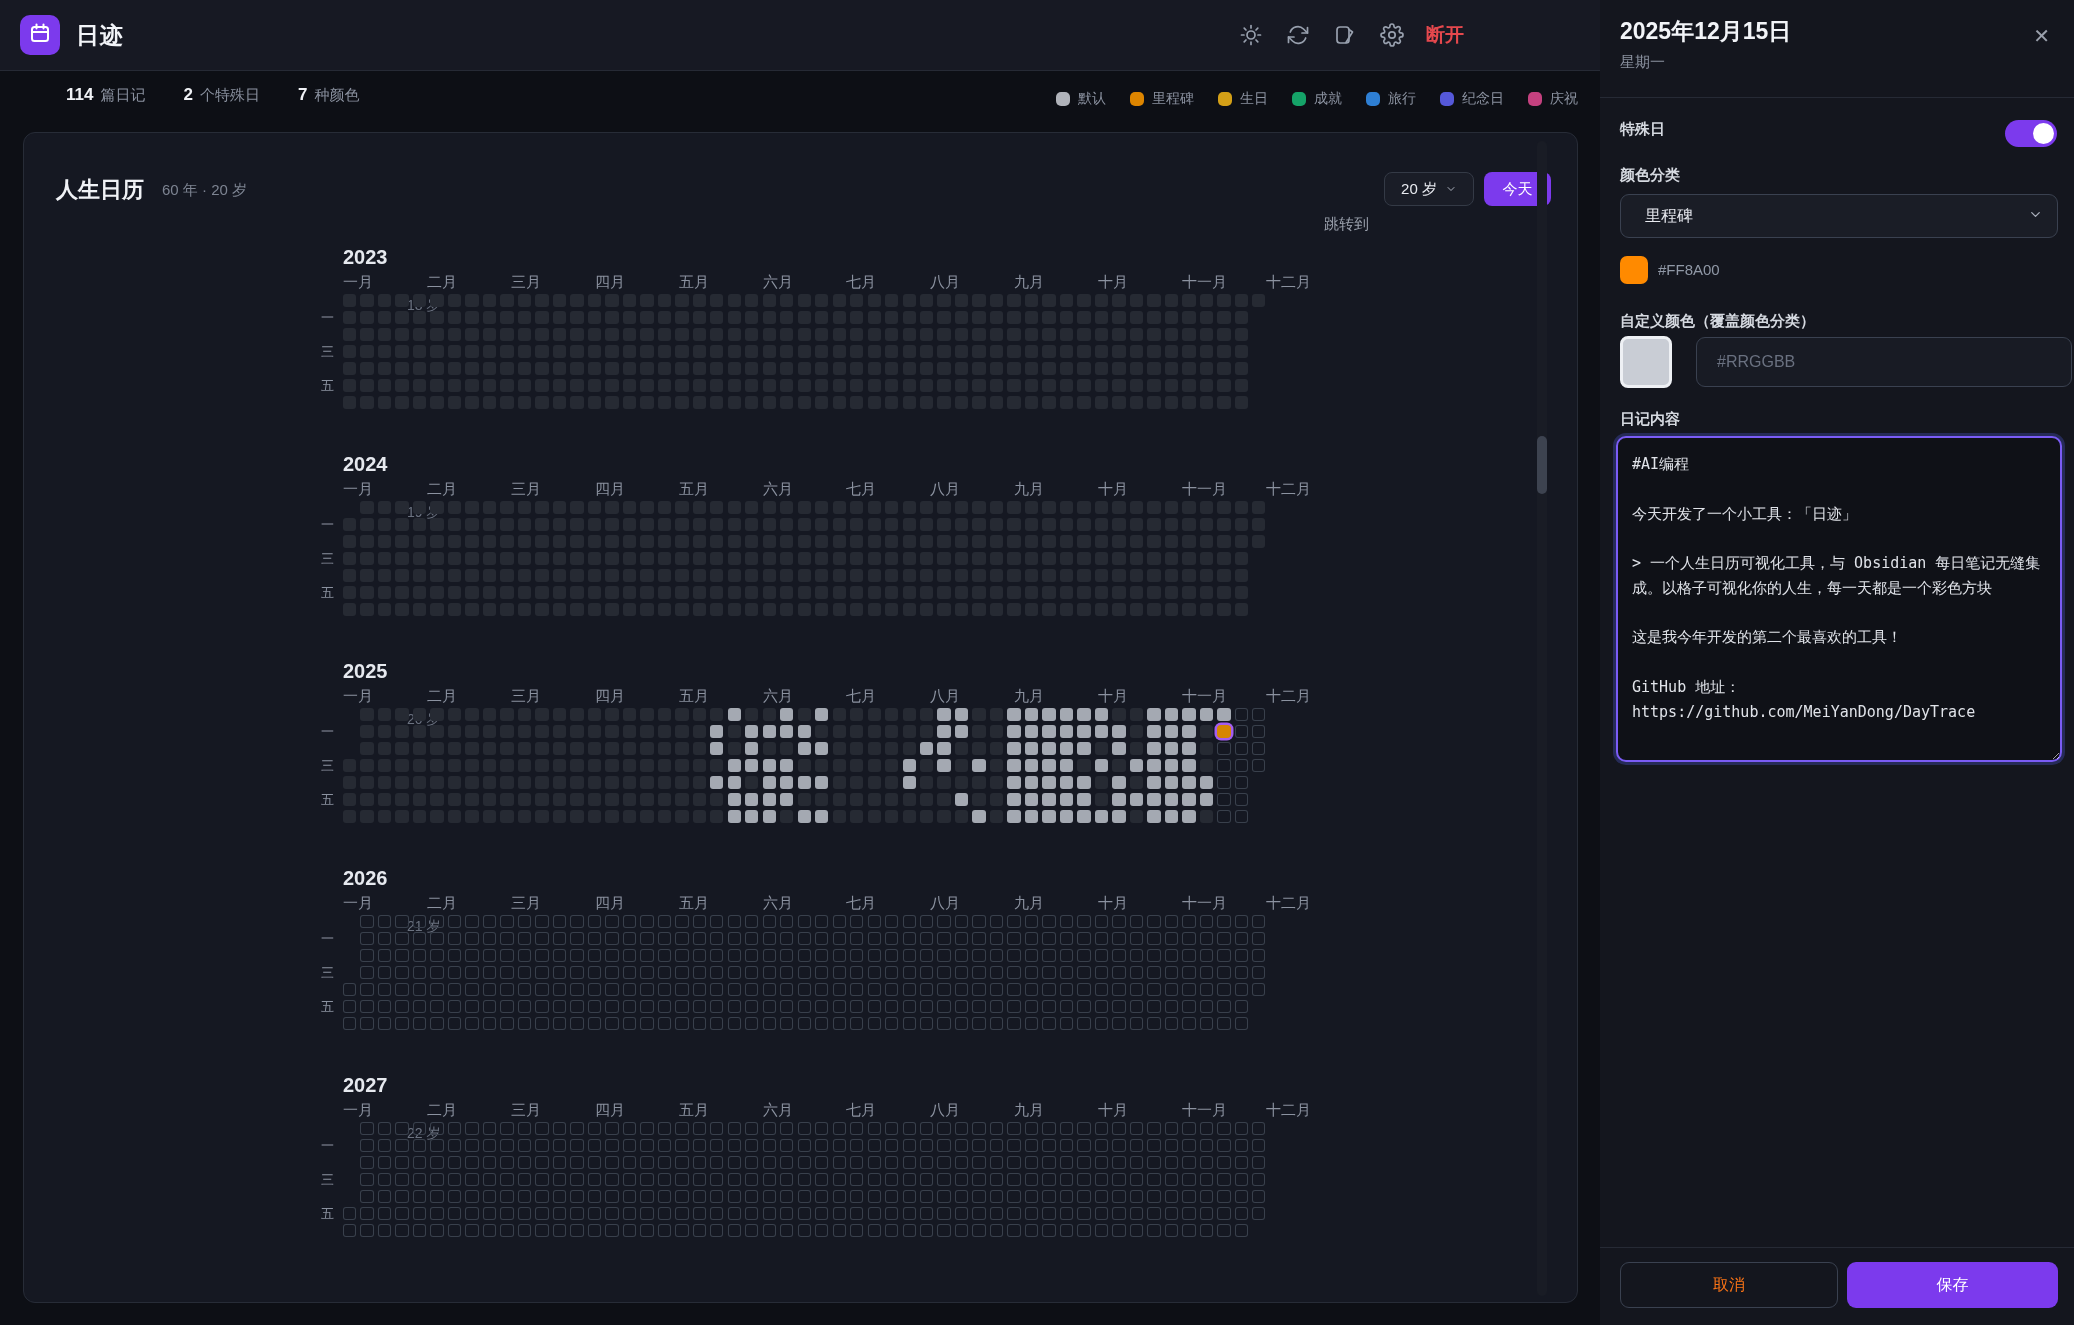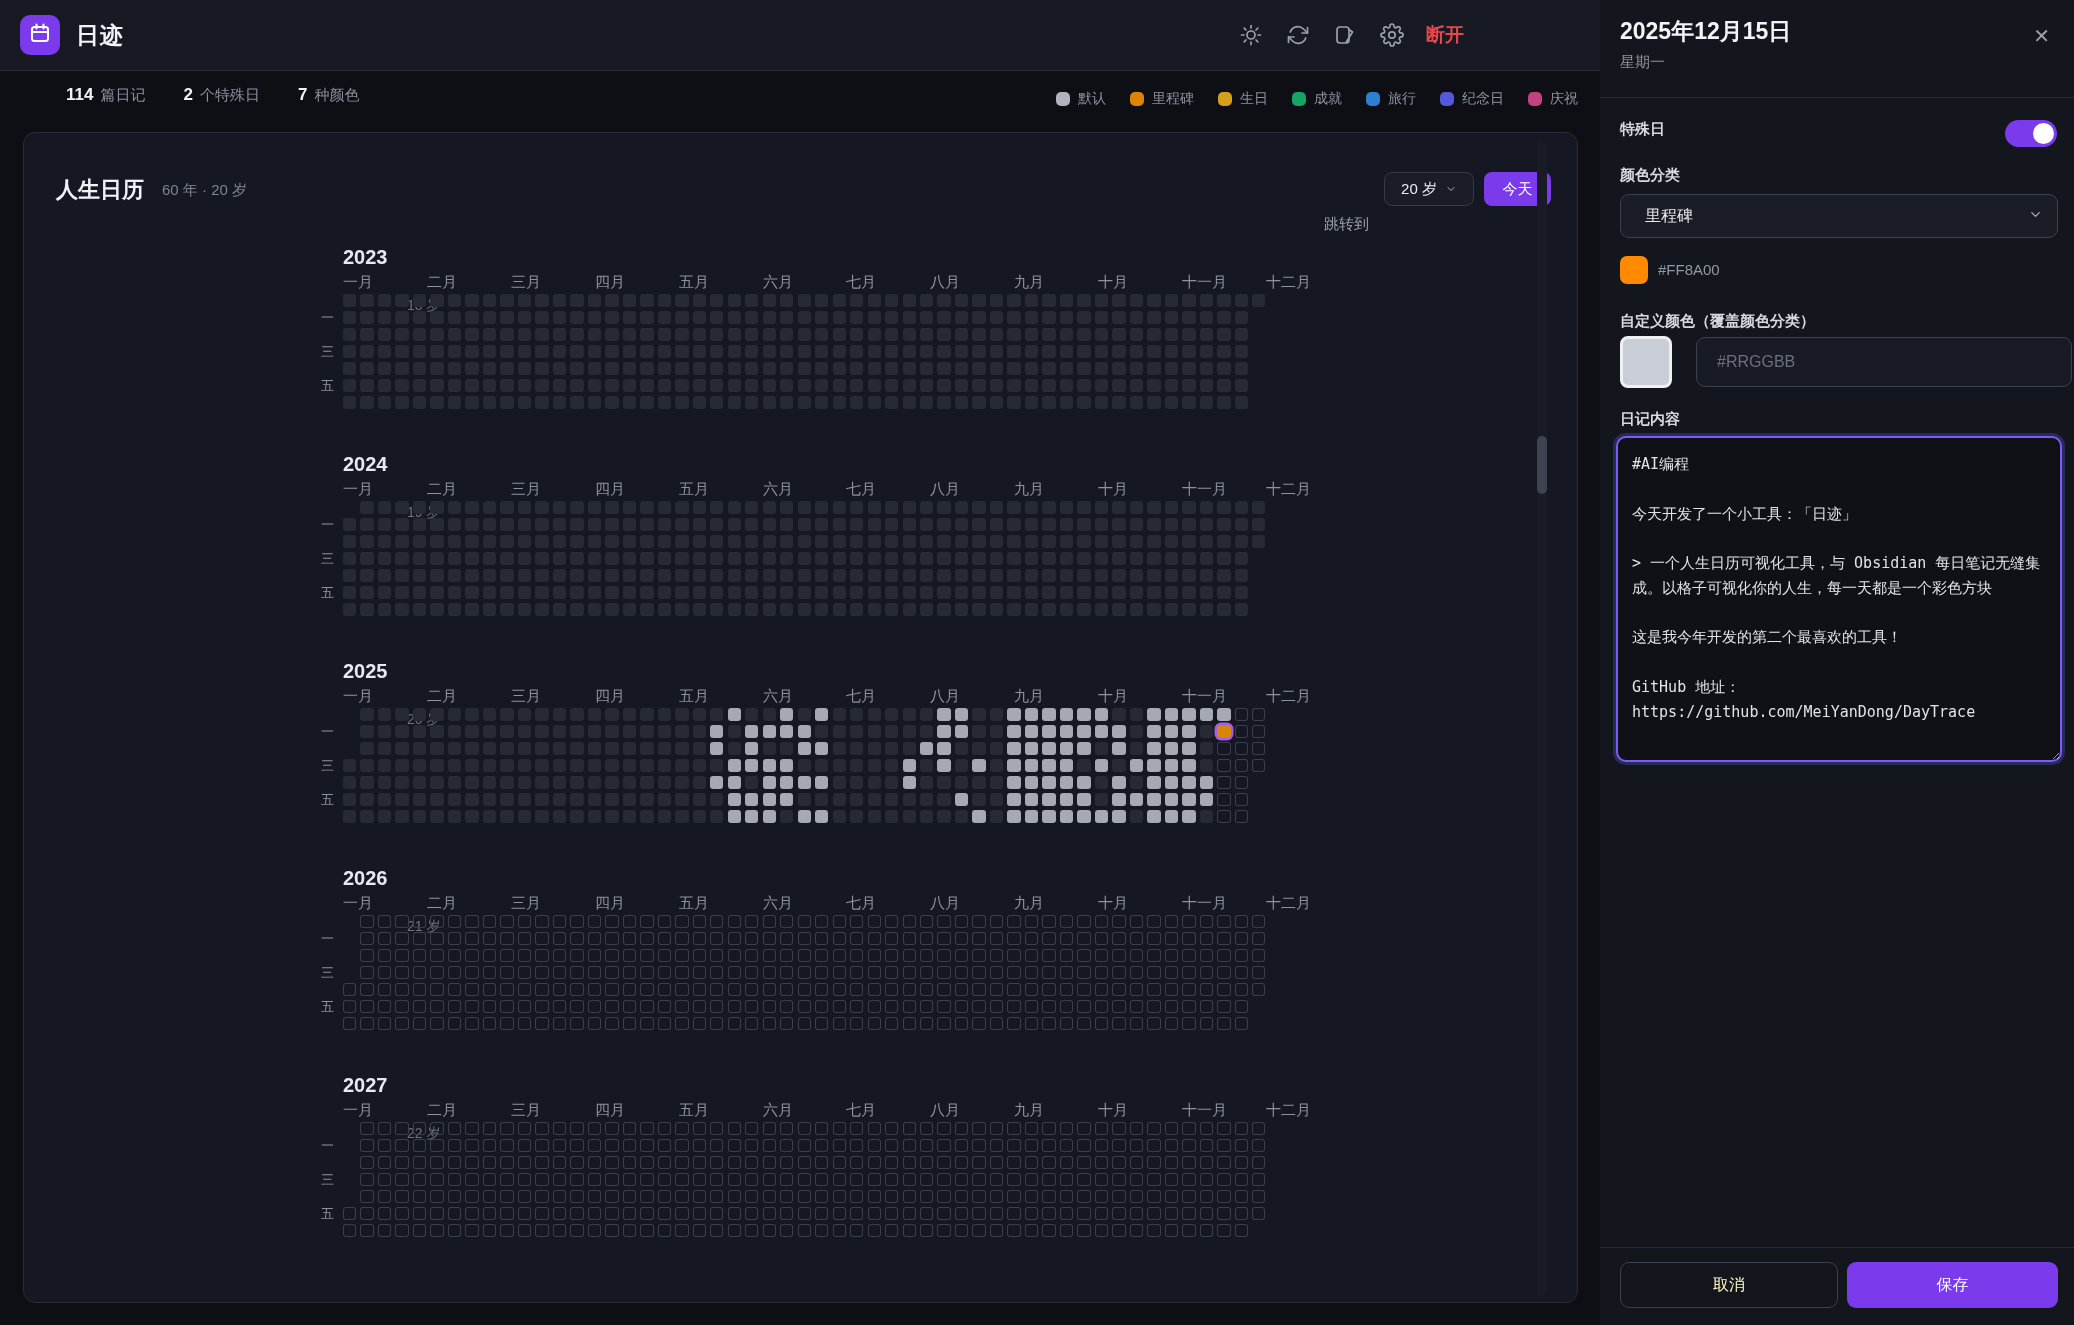--- a/index.html
+++ b/index.html
@@ -92,21 +92,21 @@
     box-shadow:0 0 0 3px rgba(86,100,240,0.28);
     padding:14px 14px;font-size:15px;line-height:1.65;color:#e0e3e9;
     font-family:"DejaVu Sans Mono","Liberation Mono",monospace;
     outline:none;resize:both;}
   .diary-textarea::-webkit-scrollbar{width:13px;}
   .diary-textarea::-webkit-scrollbar-thumb{background:#a9aeb8;border-radius:6px;border:3px solid #0f1117;}
   .diary-textarea::-webkit-scrollbar-track{background:transparent;}
   .side-footer-divider{top:1247px;}
   .cancel-btn{position:absolute;left:20px;top:1262px;width:218px;height:46px;box-sizing:border-box;
     background:transparent;border:1px solid #3a4150;border-radius:9px;
-    font-size:16px;color:#fef9c3;cursor:pointer;}
+    font-size:16px;color:#f97316;cursor:pointer;}
   .save-btn{position:absolute;left:247px;top:1262px;width:211px;height:46px;box-sizing:border-box;
     background:var(--accent,#7c3aed);border:none;border-radius:9px;
     font-size:16px;color:#ffffff;cursor:pointer;}
 </style>
 </head>
 <body>
 
 <div class="topbar">
   <div class="logo">
     <span>

